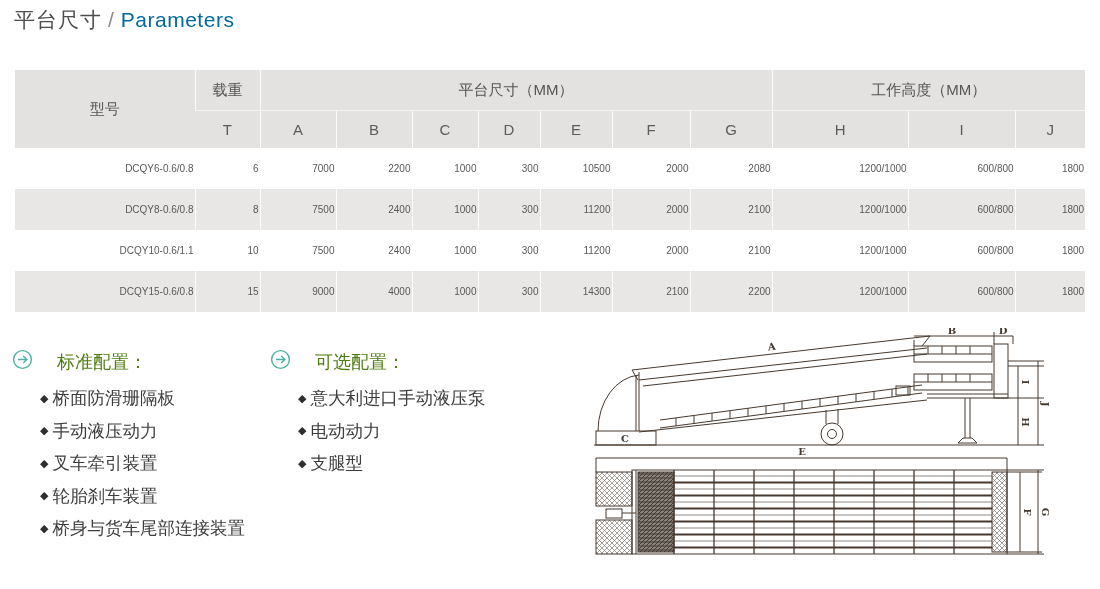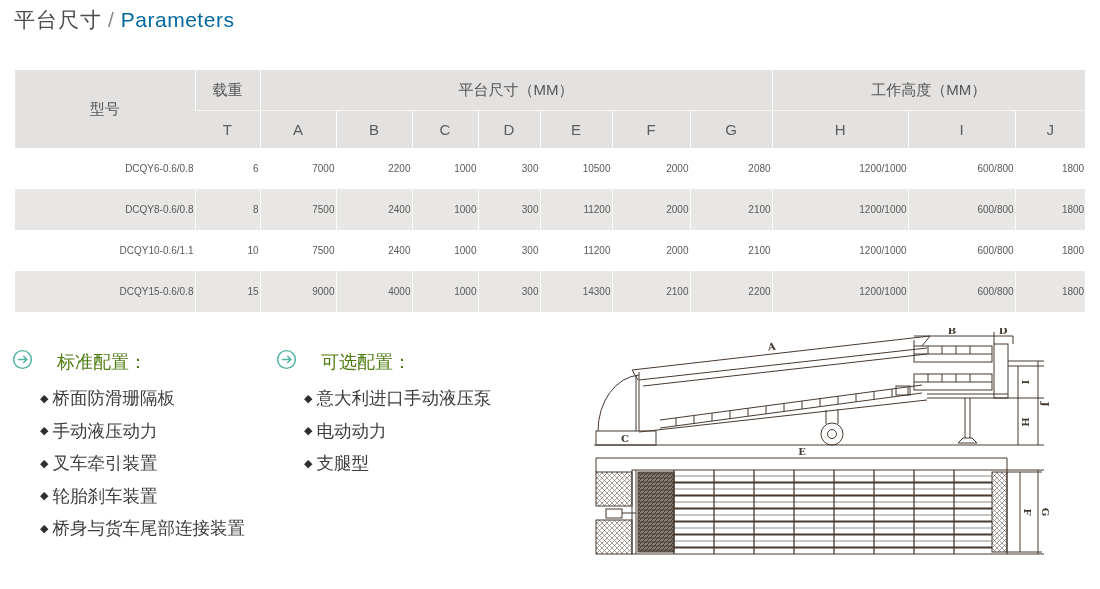--- a/index.html
+++ b/index.html
@@ -18,21 +18,21 @@
   table.params .group-row th{height:38px;margin-left:16px;}
   table.params .group-row th.lined{border-bottom:1px solid #f6f5f2;}
   table.params .sub-row th{height:35px;color:#5c5c5c;}
   table.params td{height:39px;text-align:right;font-size:10px;color:#595959;}
   table.params tbody tr:nth-child(even){background:#e9e7e5;}
   table.params th + th, table.params td + td{border-left:1px solid rgba(255,255,255,0.85);}
 
   
   .config{position:absolute;top:347px;}
   #cfg-standard{left:12px;}
-  #cfg-optional{left:276px;}
+  #cfg-optional{left:270px;}
   .cfg-head{display:flex;align-items:center;gap:24px;height:30px;font-size:18px;color:#4d7c0f;}
   .cfg-items{margin-top:5px;padding-left:28px;}
   .cfg-item{display:flex;align-items:center;height:32.5px;font-size:17.5px;color:#3c3c3c;}
   .bullet{font-size:11px;margin-right:4px;color:#2e2e2e;}
 
   
   .drawing{position:absolute;}
   #side-view{left:592px;top:328px;}
   #top-view{left:592px;top:448px;}
   .drawing text{font-family:"DejaVu Serif","Liberation Serif",serif;font-weight:bold;font-size:10px;fill:#42392f;stroke:none;}

